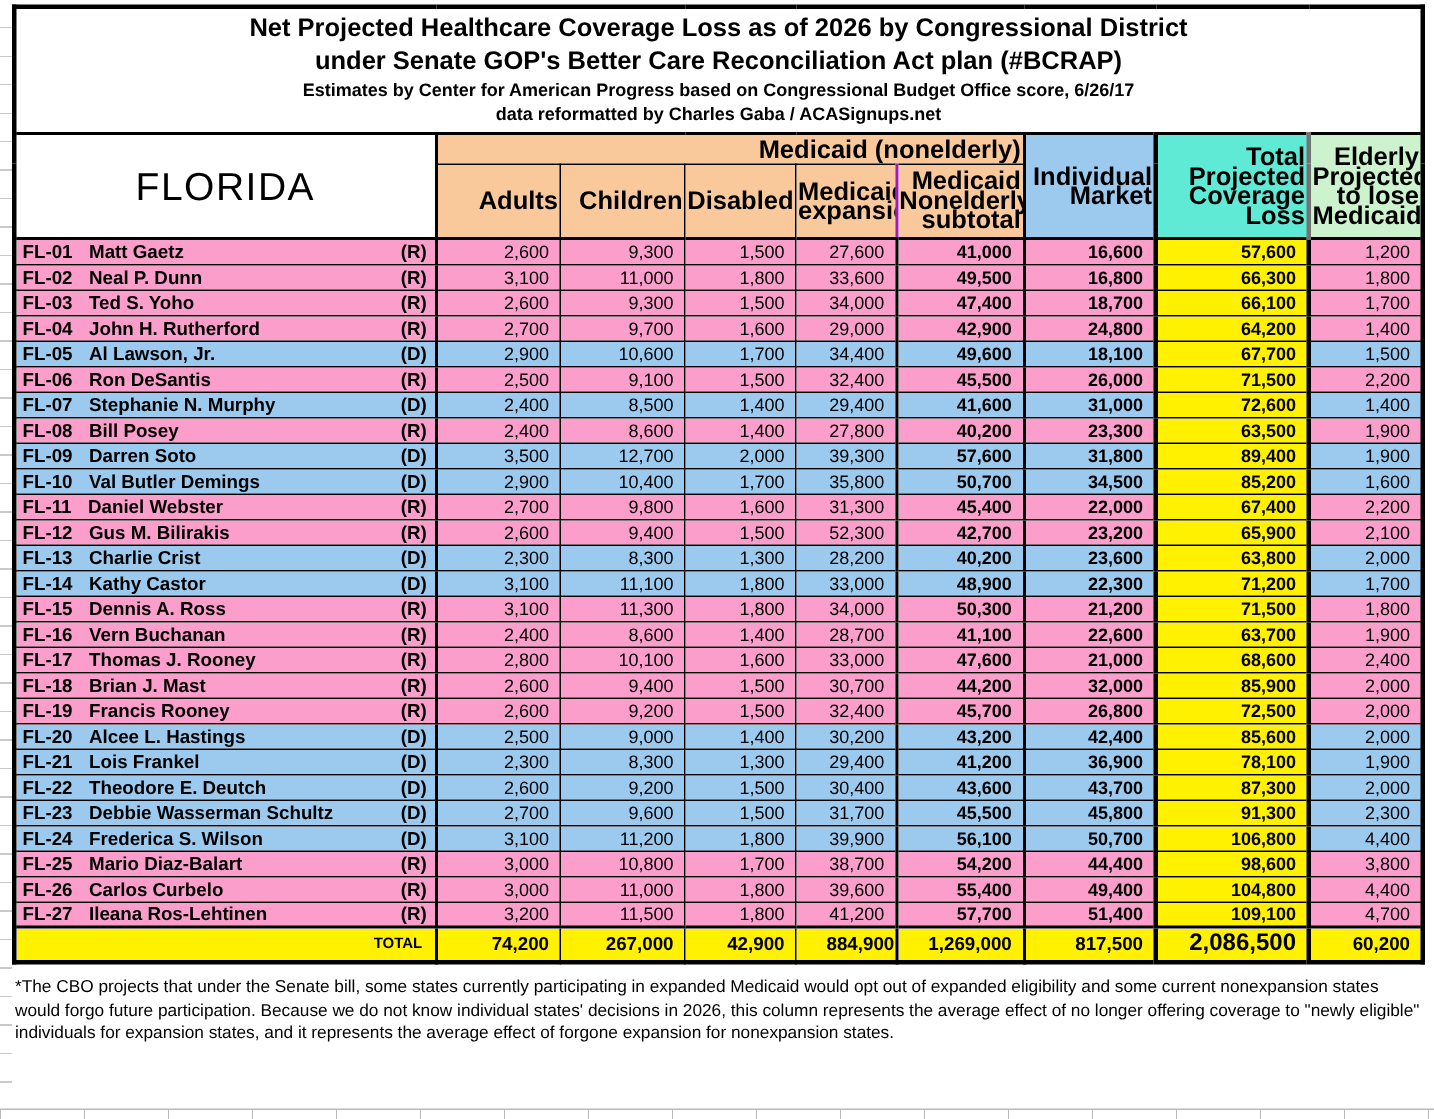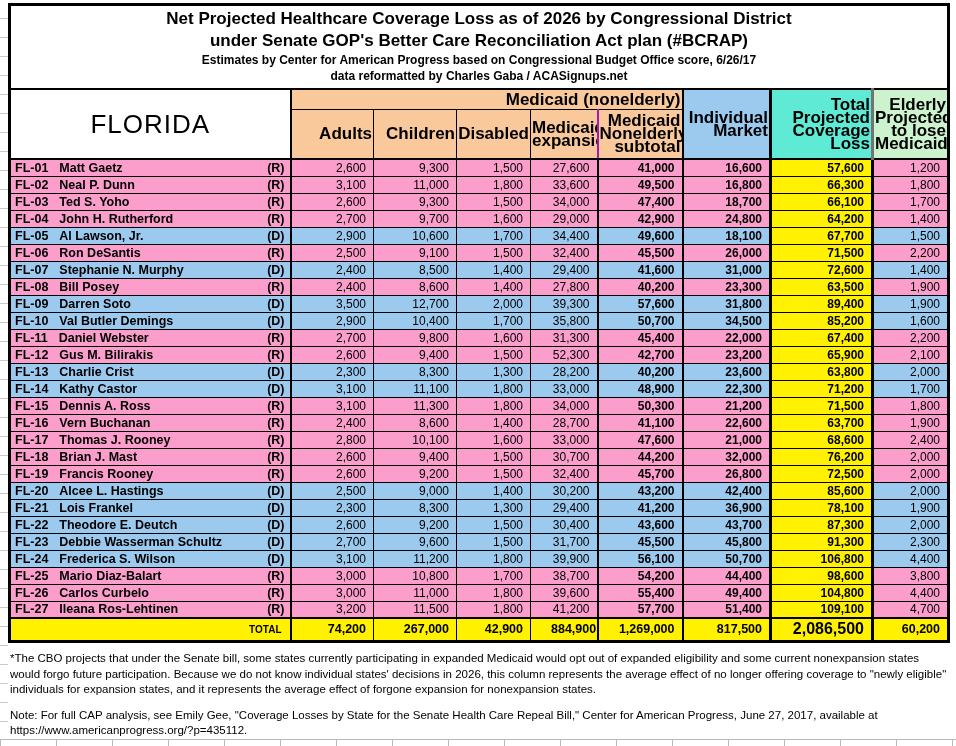--- a/index.html
+++ b/index.html
@@ -424,21 +424,21 @@
         <span class="nm">Brian J. Mast</span>
         <span class="pty">(R)</span>
       </span>
     </td>
     <td class="num">2,600</td>
     <td class="num">9,400</td>
     <td class="num">1,500</td>
     <td class="num">30,700</td>
     <td class="num b col-sub">44,200</td>
     <td class="num b col-ind">32,000</td>
-    <td class="num b col-total">76,200</td>
+    <td class="num b col-total">85,900</td>
     <td class="num">2,000</td>
   </tr>
         <tr class="rep">
     <td class="c-name">
       <span class="cwrap">
         <span class="dist">FL-19</span>
         <span class="nm">Francis Rooney</span>
         <span class="pty">(R)</span>
       </span>
     </td>
@@ -599,14 +599,13 @@
         <td class="num col-ind">817,500</td>
         <td class="num col-total grand">2,086,500</td>
         <td class="num">60,200</td>
       </tr>
     </tfoot>
   </table>
 </div>
 
 <div class="notes">
   <div class="note-p">*The CBO projects that under the Senate bill, some states currently participating in expanded Medicaid would opt out of expanded eligibility and some current nonexpansion states would forgo future participation. Because we do not know individual states' decisions in 2026, this column represents the average effect of no longer offering coverage to "newly eligible" individuals for expansion states, and it represents the average effect of forgone expansion for nonexpansion states.</div>
-  <div class="note-p">Note: For full CAP analysis, see Emily Gee, "Coverage Losses by State for the Senate Health Care Repeal Bill," Center for American Progress, June 27, 2017, available at https://www.americanprogress.org/?p=435112.</div>
 </div>
 
 </body></html>

